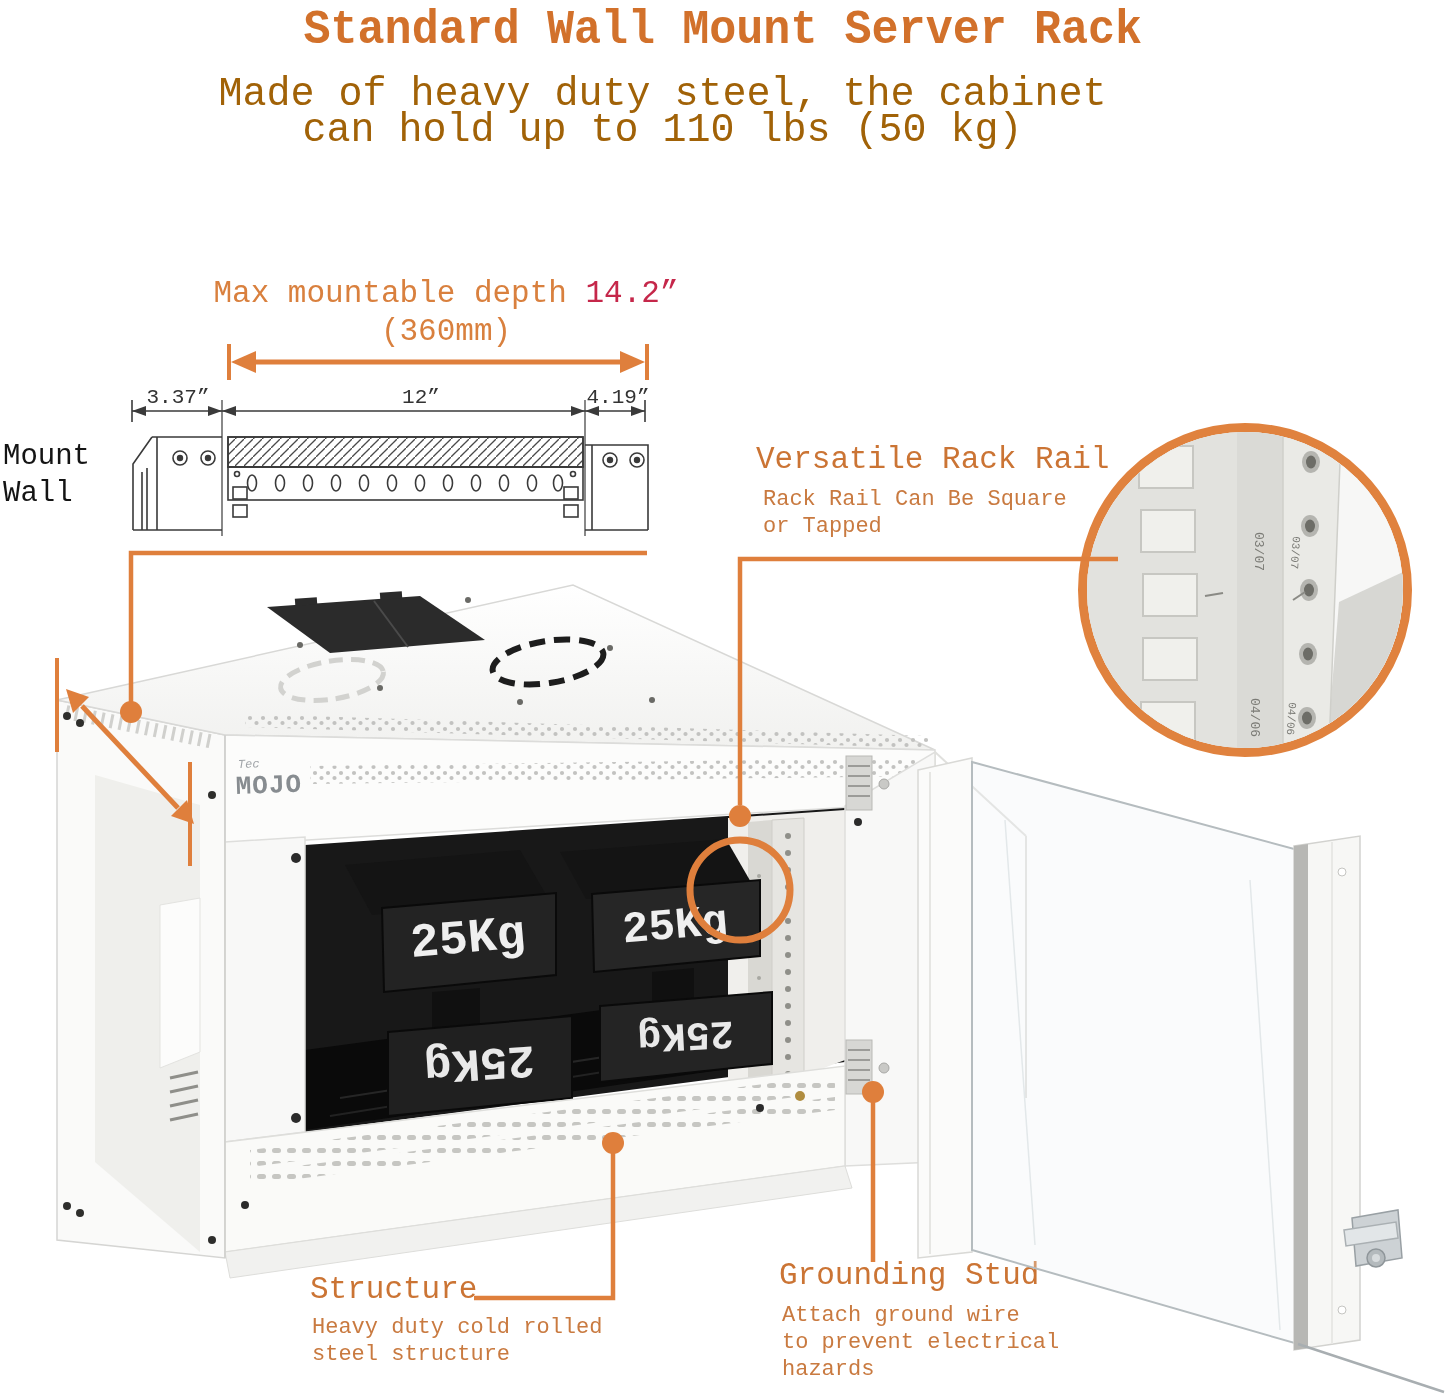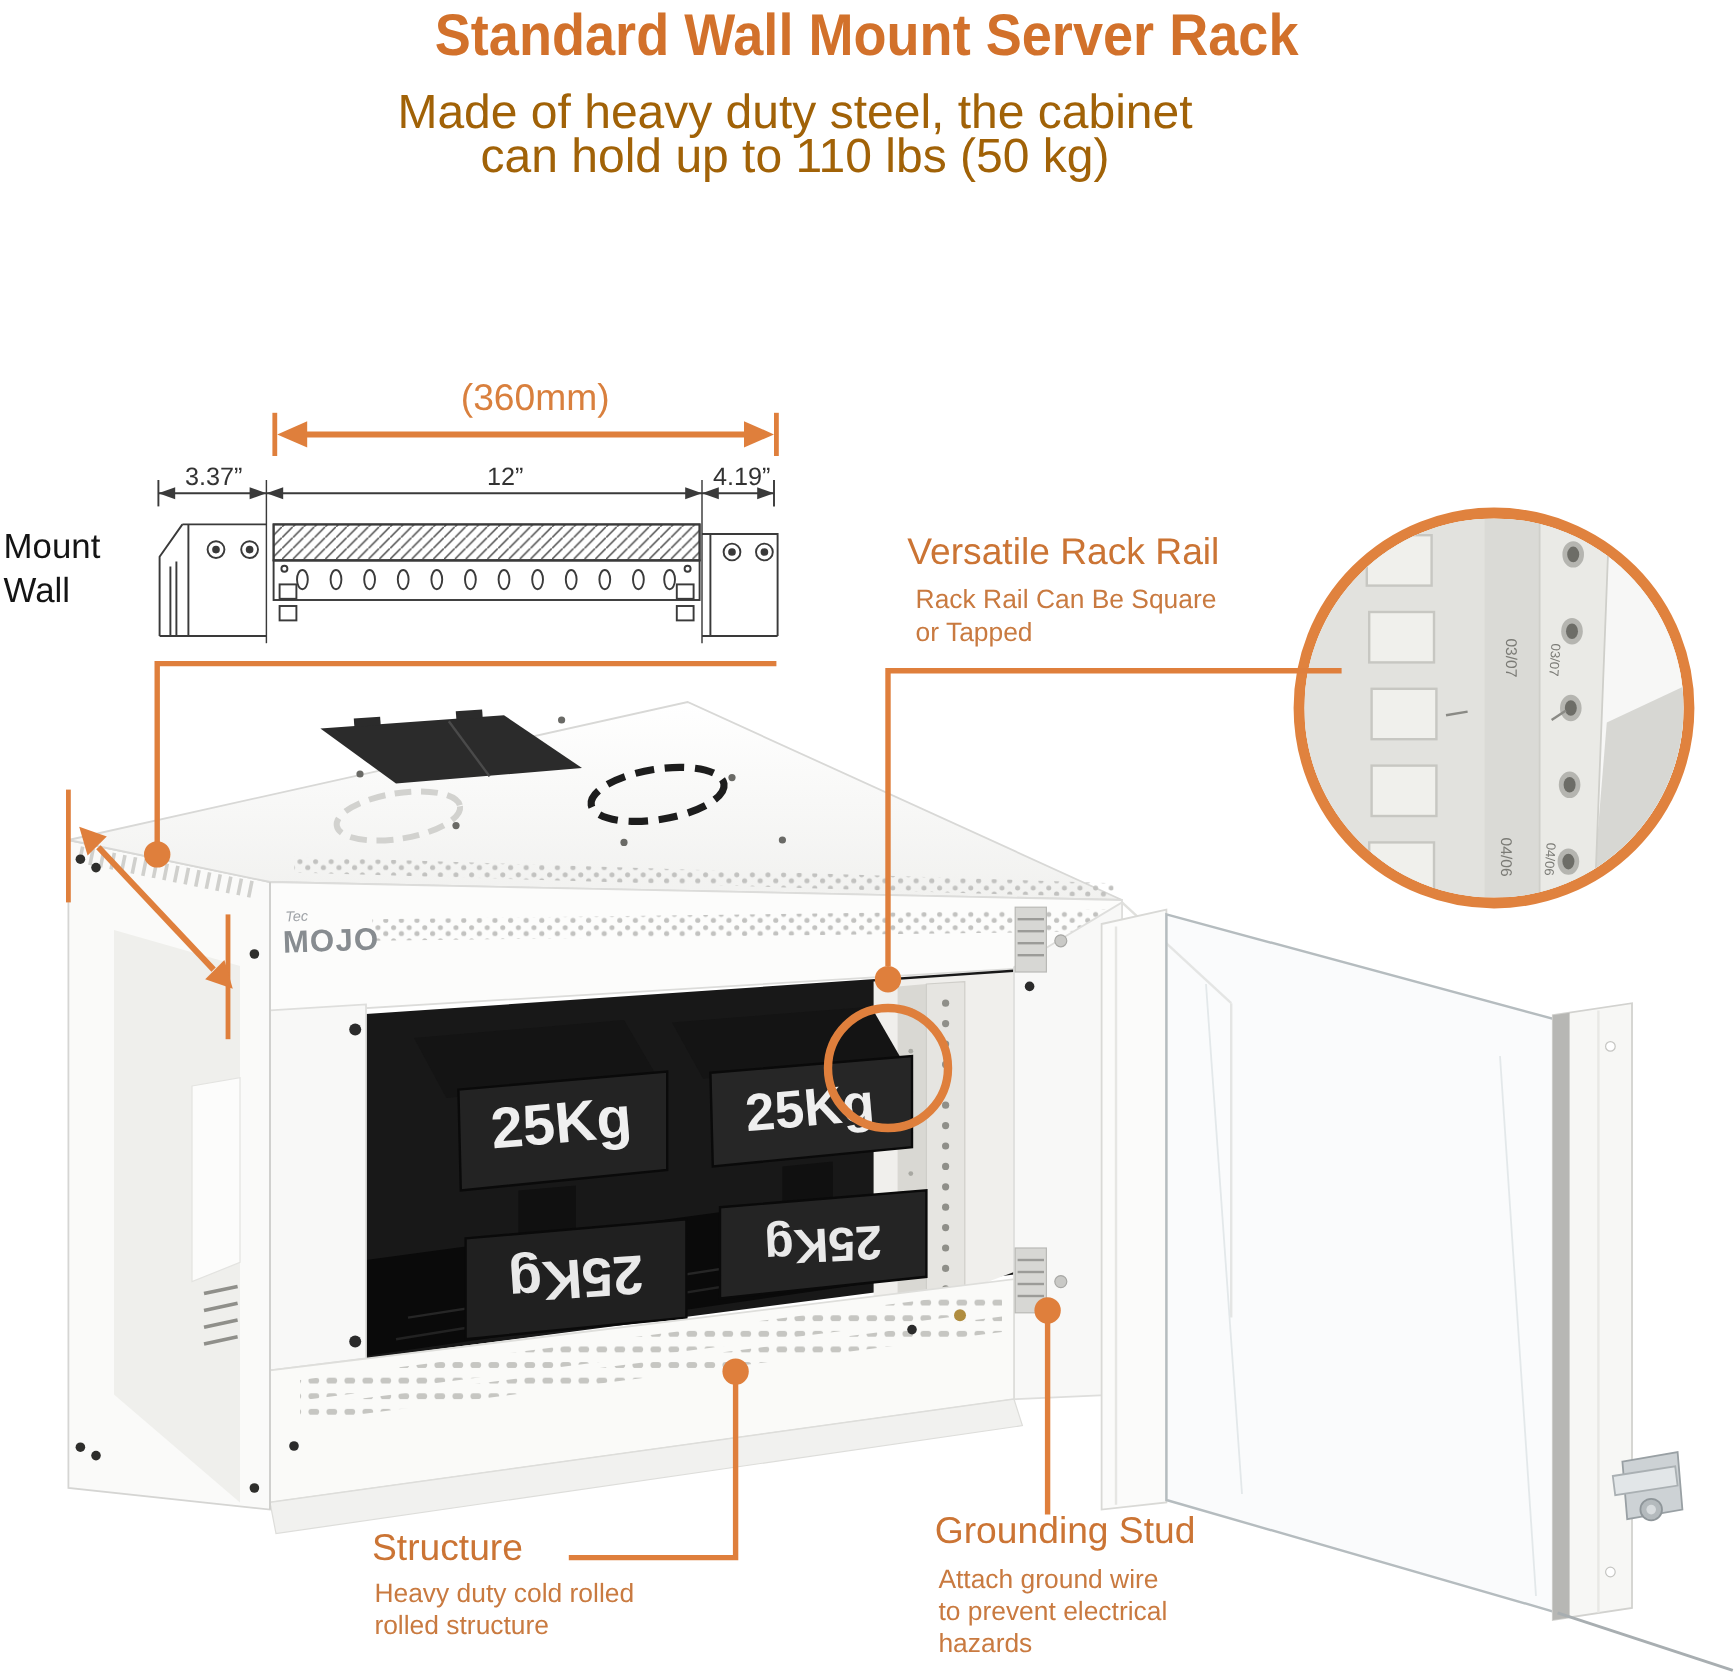--- a/index.html
+++ b/index.html
@@ -1,17 +1,17 @@
 <!DOCTYPE html>
 <html><head>
 <meta charset="utf-8">
 <style>
   html,body{margin:0;padding:0;background:#fff;}
   .stage{position:relative;width:1445px;height:1396px;background:#ffffff;overflow:hidden;
-         font-family:Liberation Sans, sans-serif;}
+         font-family:Liberation Mono, monospace;}
   .abs{position:absolute;}
   .title{left:0;top:2px;width:1445px;text-align:center;font-size:49px;font-weight:700;
          color:#D2712B;letter-spacing:0px;}
   .title span{display:inline-block;transform:scaleX(0.92);transform-origin:center;}
   .subtitle{left:0;width:1325px;text-align:center;font-size:40px;color:#a16207;}
   .sub1{top:72px;} .sub2{top:108px;}
   .depth-line{left:126px;top:276px;width:640px;text-align:center;font-size:31px;color:#D9803E;}
   .depth-line .red{color:#C5274A;}
   .metric-line{left:126px;top:314px;width:640px;text-align:center;font-size:31px;color:#D9803E;}
   .dim{font-size:21px;color:#333;text-align:center;width:104px;top:386px;}
@@ -32,20 +32,23 @@
 </style>
 </head>
 <body>
 
 <div class="stage">
 
   <div class="abs title"><span>Standard Wall Mount Server Rack</span></div>
   <div class="abs subtitle sub1">Made of heavy duty steel, the cabinet</div>
   <div class="abs subtitle sub2">can hold up to 110 lbs (50 kg)</div>
 
+  <div class="abs depth-line">
+    <span>Max mountable depth </span><span class="red">14.2”</span>
+  </div>
   <div class="abs metric-line">(360mm)</div>
 
   <div class="abs dim dimL">3.37”</div>
   <div class="abs dim dimM">12”</div>
   <div class="abs dim dimR">4.19”</div>
 
   <div class="abs front-door">
     <div>Mount</div>
     <div>Wall</div>
   </div>
@@ -387,21 +390,21 @@
 
   <div class="abs co-title vr-title">Versatile Rack Rail</div>
   <div class="abs co-body vr-body">
     <div>Rack Rail Can Be Square</div>
     <div>or Tapped</div>
   </div>
 
   <div class="abs co-title st-title">Structure</div>
   <div class="abs co-body st-body">
     <div>Heavy duty cold rolled</div>
-    <div>rolled structure</div>
+    <div>steel structure</div>
   </div>
 
   <div class="abs co-title gr-title">Grounding Stud</div>
   <div class="abs co-body gr-body">
     <div>Attach ground wire</div>
     <div>to prevent electrical</div>
     <div>hazards</div>
   </div>
 
 </div>

